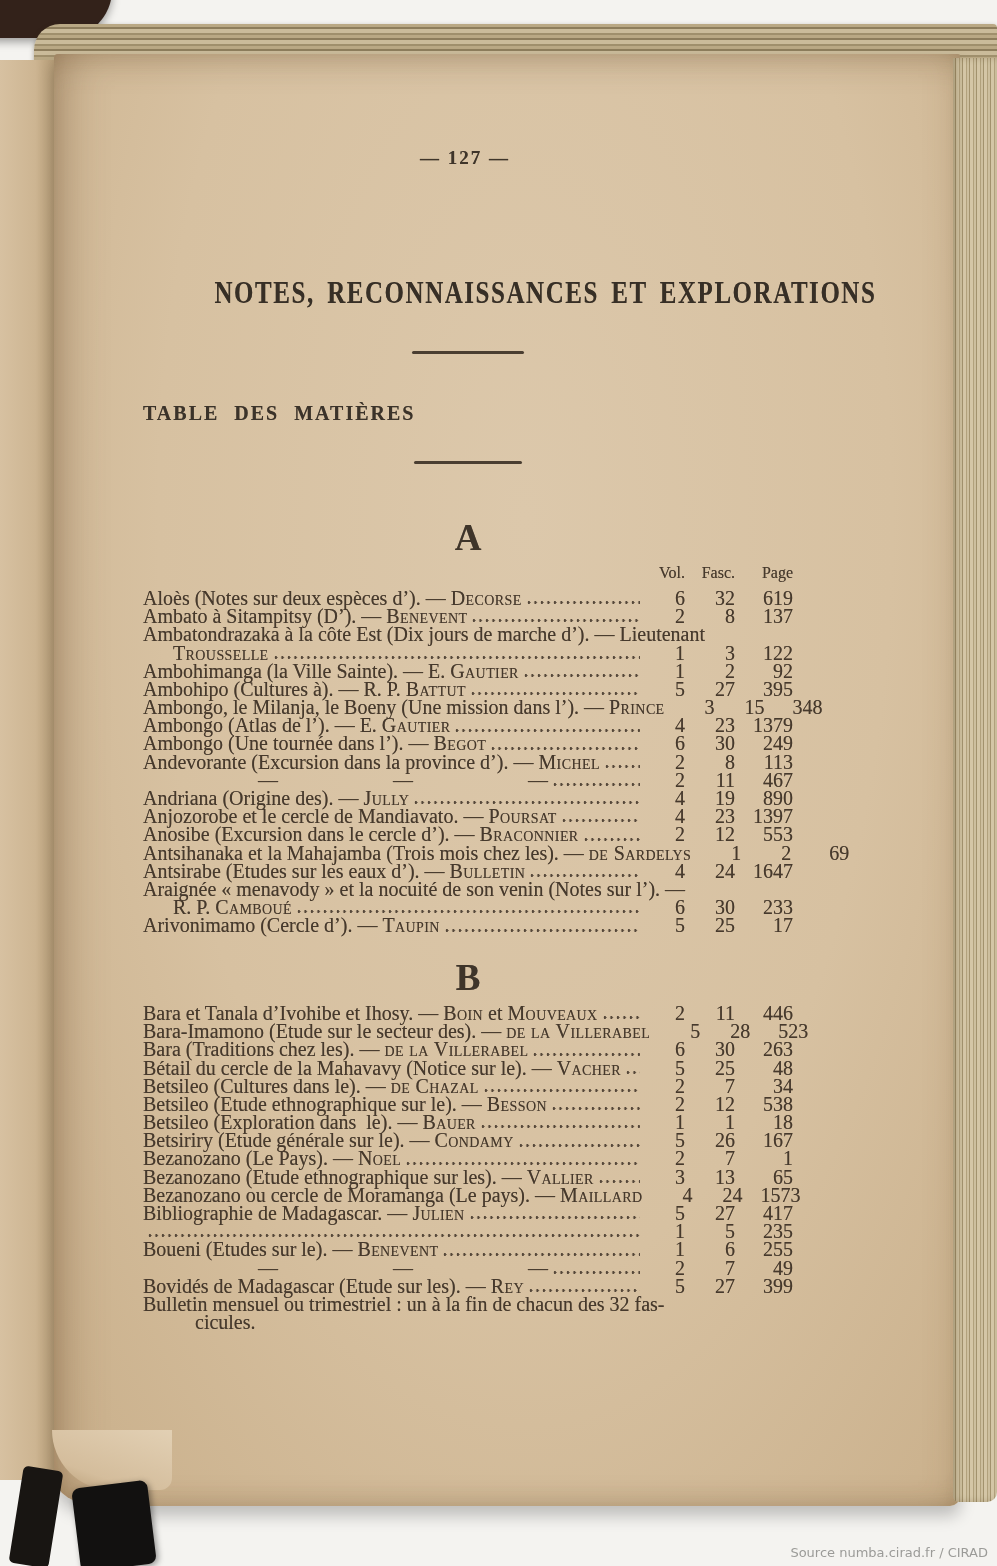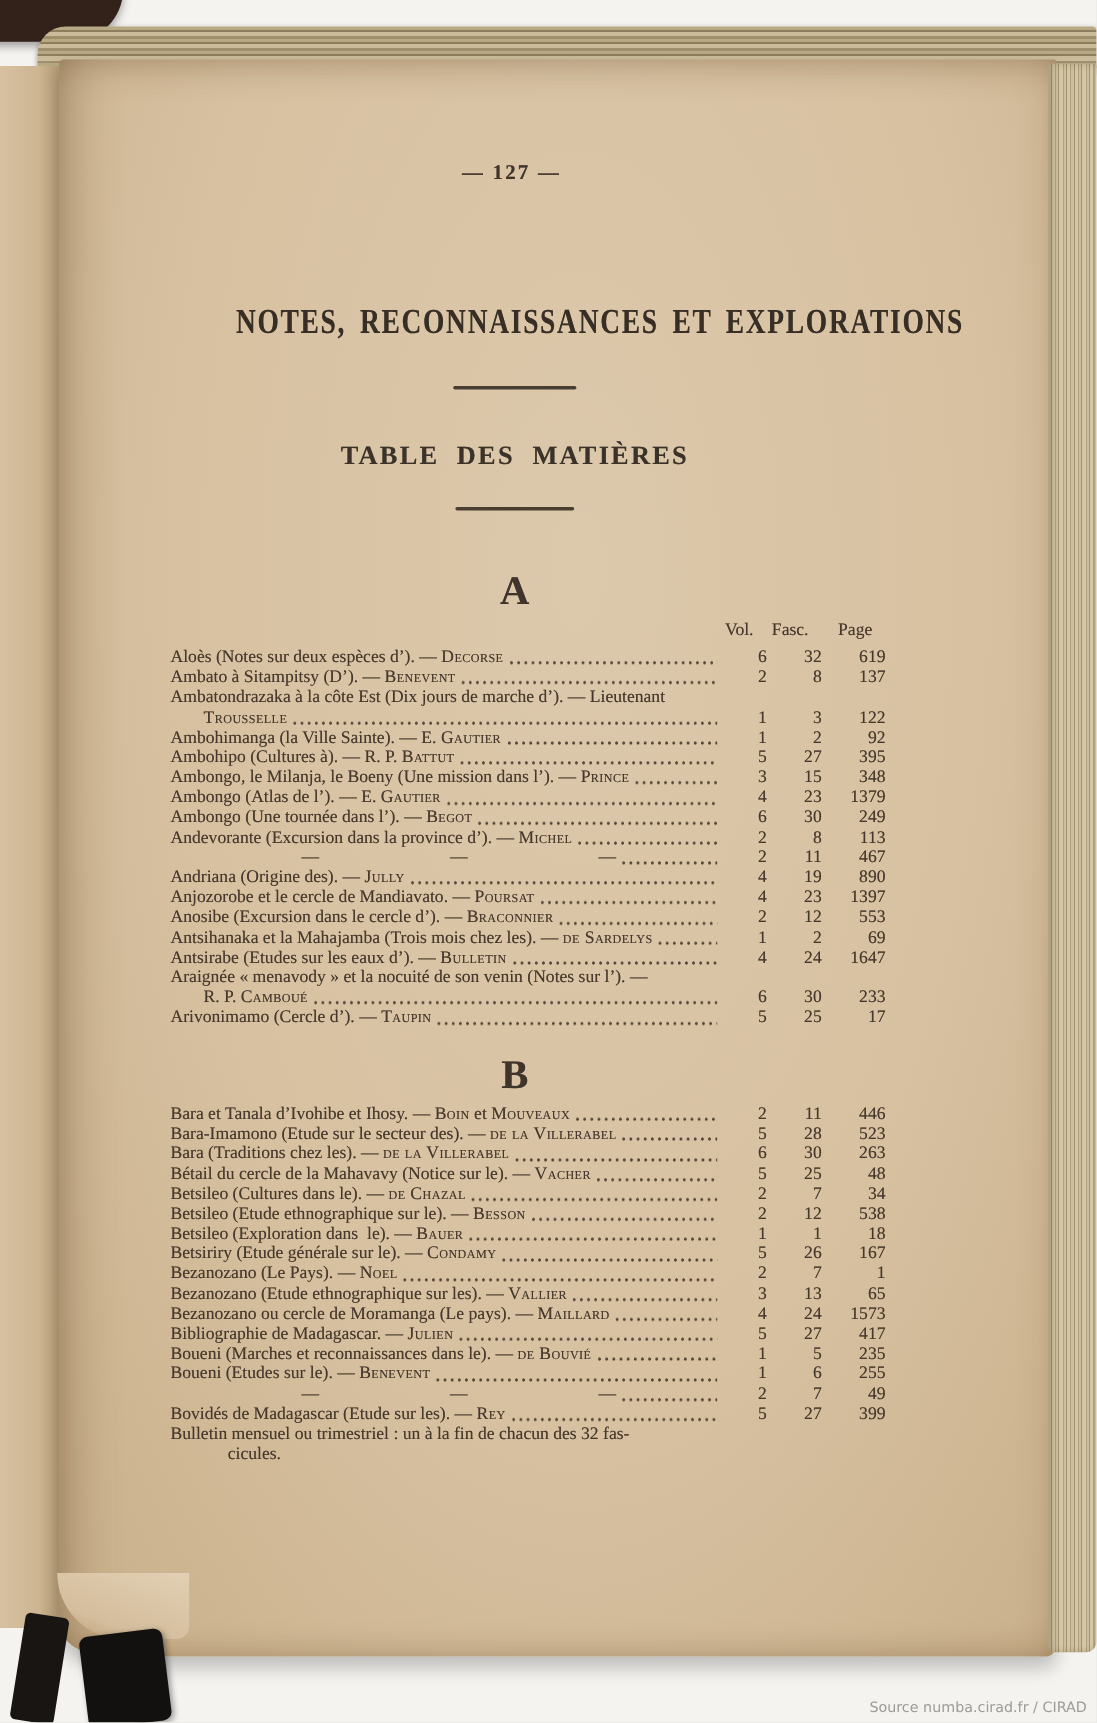--- a/index.html
+++ b/index.html
@@ -75,35 +75,35 @@
     letter-spacing:2px;word-spacing:6px;color:#372f26;
     transform:scaleX(.78);transform-origin:50% 50%;
   }
   .rule{
     position:absolute;left:50%;transform:translateX(-50%);
     height:3px;background:#4a3e31;border-radius:2px;
   }
   .rule-1{top:351px;width:112px;}
   .rule-2{top:461px;width:108px;}
   .subtitle{
-    position:absolute;top:402px;left:0;width:650px;text-align:center;
-    font-size:24px;font-weight:bold;letter-spacing:2px;word-spacing:8px;color:#3b332a;
+    position:absolute;top:402px;left:0;width:650px;text-align:left;
+    font-size:20px;font-weight:bold;letter-spacing:2px;word-spacing:8px;color:#3b332a;
   }
   .section-letter{
     position:absolute;left:0;width:650px;text-align:center;
     font-size:37px;font-weight:bold;color:#3f352a;
   }
   .letter-a{top:516px;}
   .letter-b{top:956px;}
   .cols-header{
     position:absolute;top:564px;left:0;width:650px;display:flex;
     font-size:16px;color:#46392c;
   }
   .cols-header .spacer{flex:1;}
-  .entries{position:absolute;left:12px;width:650px;font-size:16px;}
+  .entries{position:absolute;left:0;width:650px;font-size:20px;}
   .entries-a{top:589px;}
   .entries-b{top:1004px;}
   .toc-row{display:flex;align-items:flex-end;height:18.2px;line-height:18.2px;}
   .toc-text{white-space:pre;}
   .toc-text.full{flex:1 1 auto;}
   .toc-text.indent-1{padding-left:30px;text-align:right;}
   .toc-text.indent-2{padding-left:52px;}
   .sc{font-variant:small-caps;letter-spacing:.4px;}
   .leader{
     flex:1 1 auto;align-self:flex-end;height:5px;margin:0 3px 2px 5px;
@@ -359,21 +359,20 @@
           <span class="col col-page">1573</span>
         </div>
         <div class="toc-row">
           <span class="toc-text"><span>Bibliographie de Madagascar. — </span><span class="sc">Julien</span></span>
           <span class="leader"></span>
           <span class="col col-vol">5</span>
           <span class="col col-fasc">27</span>
           <span class="col col-page">417</span>
         </div>
         <div class="toc-row">
-          <span class="toc-text"><span>Boueni (Marches et reconnaissances dans le). — </span><span class="sc">de Bouvié</span></span>
           <span class="leader"></span>
           <span class="col col-vol">1</span>
           <span class="col col-fasc">5</span>
           <span class="col col-page">235</span>
         </div>
         <div class="toc-row">
           <span class="toc-text"><span>Boueni (Etudes sur le). — </span><span class="sc">Benevent</span></span>
           <span class="leader"></span>
           <span class="col col-vol">1</span>
           <span class="col col-fasc">6</span>

